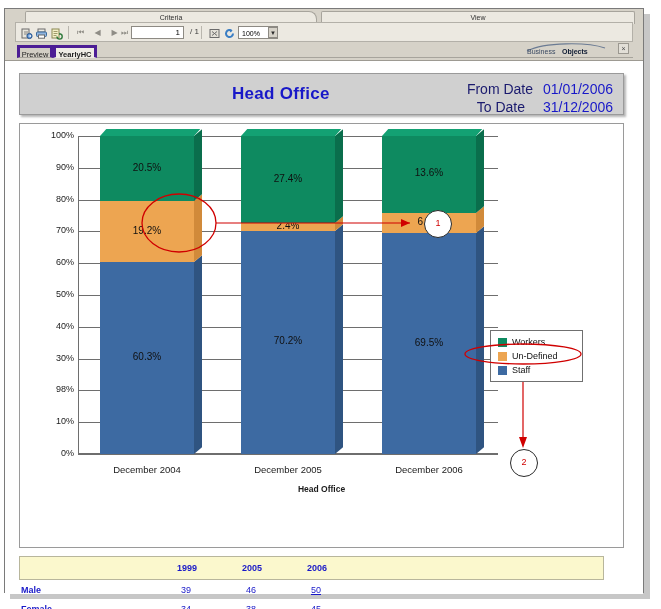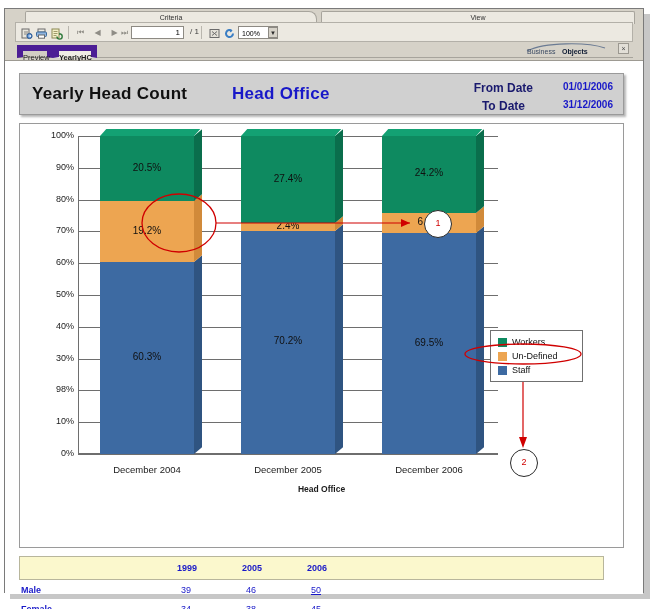--- a/index.html
+++ b/index.html
@@ -17,37 +17,37 @@
   #toolbar-strip{position:absolute;left:10px;top:13px;width:618px;height:20px;background:#ece9e1;border:1px solid #b3b0a8;box-sizing:border-box;}
 
   .tbtn{position:absolute;top:3px;width:13px;height:13px;cursor:pointer;}
   .tb-sep{position:absolute;top:3px;width:1px;height:13px;background:#b9b6ae;}
   .navarrow{position:absolute;top:5px;width:9px;height:9px;color:#8f8d86;font-size:8px;line-height:9px;text-align:center;cursor:pointer;}
   #page-input{position:absolute;left:115px;top:3px;width:53px;height:13px;border:1px solid #8d8a83;background:#ffffff;font-size:8px;font-family:"Liberation Sans",sans-serif;text-align:right;padding:0 3px;box-sizing:border-box;color:#000;}
   #page-total{position:absolute;left:174px;top:4px;font-size:8px;color:#3a3a3a;}
   #zoom-select{position:absolute;left:222px;top:3px;width:40px;height:13px;border:1px solid #8d8a83;background:#fff;font-size:7px;line-height:13px;padding-left:3px;box-sizing:border-box;color:#000;cursor:pointer;}
   #zoom-caret{position:absolute;left:252px;top:4px;width:10px;height:11px;background:#d6d2c8;border:1px solid #8d8a83;font-size:6px;text-align:center;line-height:11px;color:#2a2a2a;cursor:pointer;box-sizing:border-box;}
 
-  .vtab{position:absolute;top:36px;height:13px;font-size:7.5px;line-height:13px;text-align:center;color:#1d1d1d;border:6px solid #4c1d95;box-sizing:border-box;cursor:pointer;}
+  .vtab{position:absolute;top:36px;height:13px;font-size:7.5px;line-height:13px;text-align:center;color:#1d1d1d;border:3px solid #4c1d95;box-sizing:border-box;cursor:pointer;}
   #tab-preview{left:12px;width:36px;background:#d2cec4;border-bottom:1px solid #a7a49c;}
   #tab-yearlyhc{left:48px;width:44px;background:#efece5;border-bottom:1px solid #efece5;font-weight:bold;}
   #tabline{position:absolute;left:92px;top:48px;width:536px;height:1px;background:#a7a49c;}
 
   #bo-logo{position:absolute;right:34px;top:32px;width:84px;height:16px;}
   #bo-close{position:absolute;right:14px;top:34px;width:11px;height:11px;border:1px solid #9b9890;background:#e2dfd7;font-size:7px;line-height:9px;text-align:center;color:#4a4a4a;cursor:pointer;box-sizing:border-box;}
 
   
   #report{position:absolute;left:0;top:52px;width:100%;height:533px;background:#ffffff;}
 
   
   #report-header{position:absolute;left:14px;top:12px;width:605px;height:42px;background:#d0d0d0;border:1px solid #9a9a9a;box-shadow:2px 2px 2px rgba(120,120,120,.55);box-sizing:border-box;}
   #title-main{position:absolute;left:12px;top:10px;font-size:17px;font-weight:bold;color:#101010;letter-spacing:.3px;}
   #title-office{position:absolute;left:212px;top:10px;font-size:17px;font-weight:bold;color:#1818c8;letter-spacing:.3px;}
-  .date-lbl{position:absolute;font-size:12px;font-weight:bold;color:#1a1a6e;}
-  .date-val{position:absolute;font-size:10px;font-weight:bold;color:#1818c8;}
+  .date-lbl{position:absolute;font-size:14px;font-weight:normal;color:#1a1a6e;}
+  .date-val{position:absolute;font-size:14px;font-weight:normal;color:#1818c8;}
   #from-lbl{right:90px;top:7px;} #from-val{right:10px;top:7px;}
   #to-lbl{right:98px;top:25px;} #to-val{right:10px;top:25px;}
 
   
   #chart-frame{position:absolute;left:14px;top:62px;width:605px;height:425px;border:1px solid #9a9a9a;background:#ffffff;box-sizing:border-box;}
 
   
   #plot{position:absolute;left:58px;top:12px;width:420px;height:318px;}
   .ytick{position:absolute;right:424px;width:44px;text-align:right;font-size:9px;color:#1a1a1a;transform:translateY(-6px);}
   .wall-row{position:absolute;left:0;width:100%;height:0;border-top:1px solid #6e6e6e;}
@@ -160,21 +160,20 @@
         <text x="2" y="13" font-family="Liberation Sans, sans-serif" font-size="7" fill="#3a4a63">Business</text>
         <text x="37" y="13" font-family="Liberation Sans, sans-serif" font-size="7" font-weight="bold" fill="#0d1a33">Objects</text>
       </svg>
     </div>
     <div id="bo-close">×</div>
   </div>
 
   <div id="report">
 
     <div id="report-header">
-      <div id="title-main">Yearly Head Count</div>
       <div id="title-office">Head Office</div>
       <div class="date-lbl" id="from-lbl">From Date</div>
       <div class="date-val" id="from-val">01/01/2006</div>
       <div class="date-lbl" id="to-lbl">To Date</div>
       <div class="date-val" id="to-val">31/12/2006</div>
     </div>
 
     <div id="chart-frame">
       <div id="plot">
           <div class="wall-row" style="top: 318px;"></div>
@@ -236,21 +235,21 @@
               <div class="seg-side" style="background: rgb(47, 84, 129);"></div>
               <div class="seg-label" style="top: 103.505px;">69.5%</div>
             </div>
             <div class="seg" style="bottom: 221.01px; height: 20.034px; background: rgb(237, 165, 81);">
               <div class="seg-side" style="background: rgb(209, 138, 58);"></div>
               <div class="seg-label" style="top: 3.017px;">6.3%</div>
             </div>
             <div class="seg" style="bottom: 241.044px; height: 76.956px; background: rgb(14, 138, 96);">
               <div class="seg-side" style="background: rgb(10, 110, 76);"></div>
               <div class="seg-top" style="background: rgb(19, 161, 115);"></div>
-              <div class="seg-label" style="top: 31.478px;">24.2%</div>
+              <div class="seg-label" style="top: 31.478px;">13.6%</div>
             </div>
           </div>
         </div>
 
       <div id="legend">
           <div class="legend-row" style="top: 5px;">
             <span class="legend-swatch" style="background: rgb(14, 138, 96);"></span>
             <span class="legend-text">Workers</span>
           </div>
           <div class="legend-row" style="top: 19px;">

